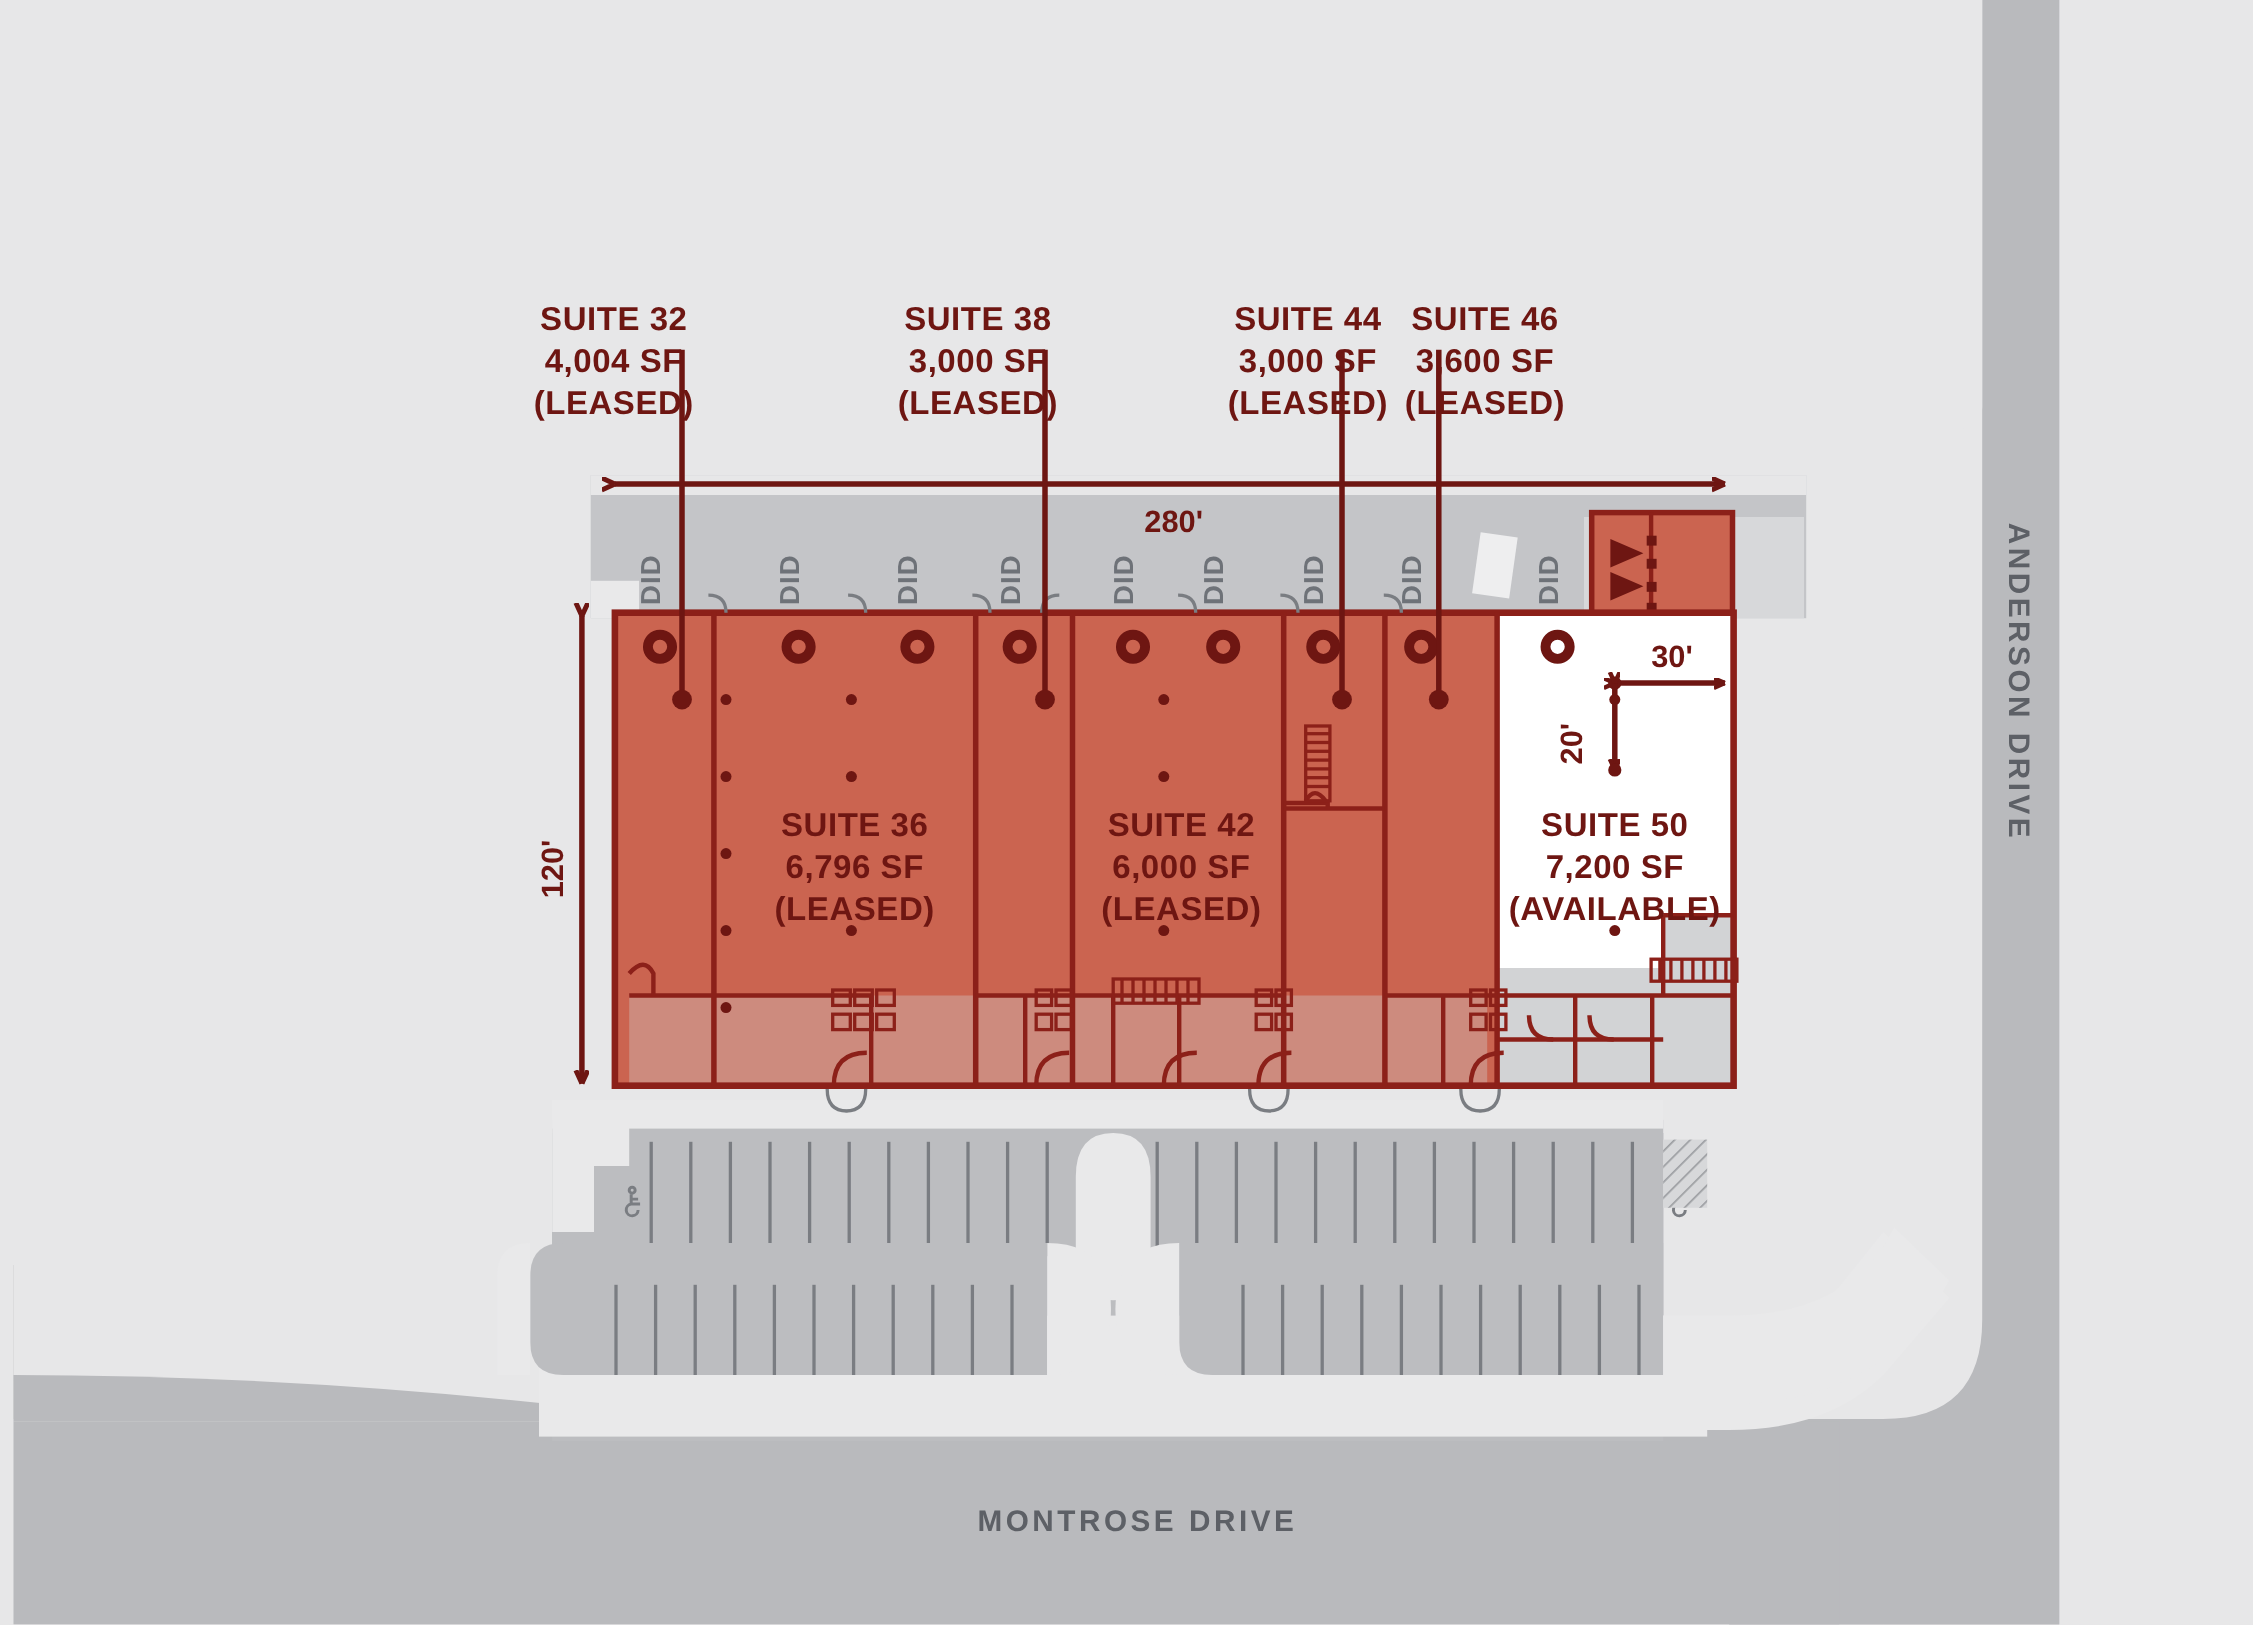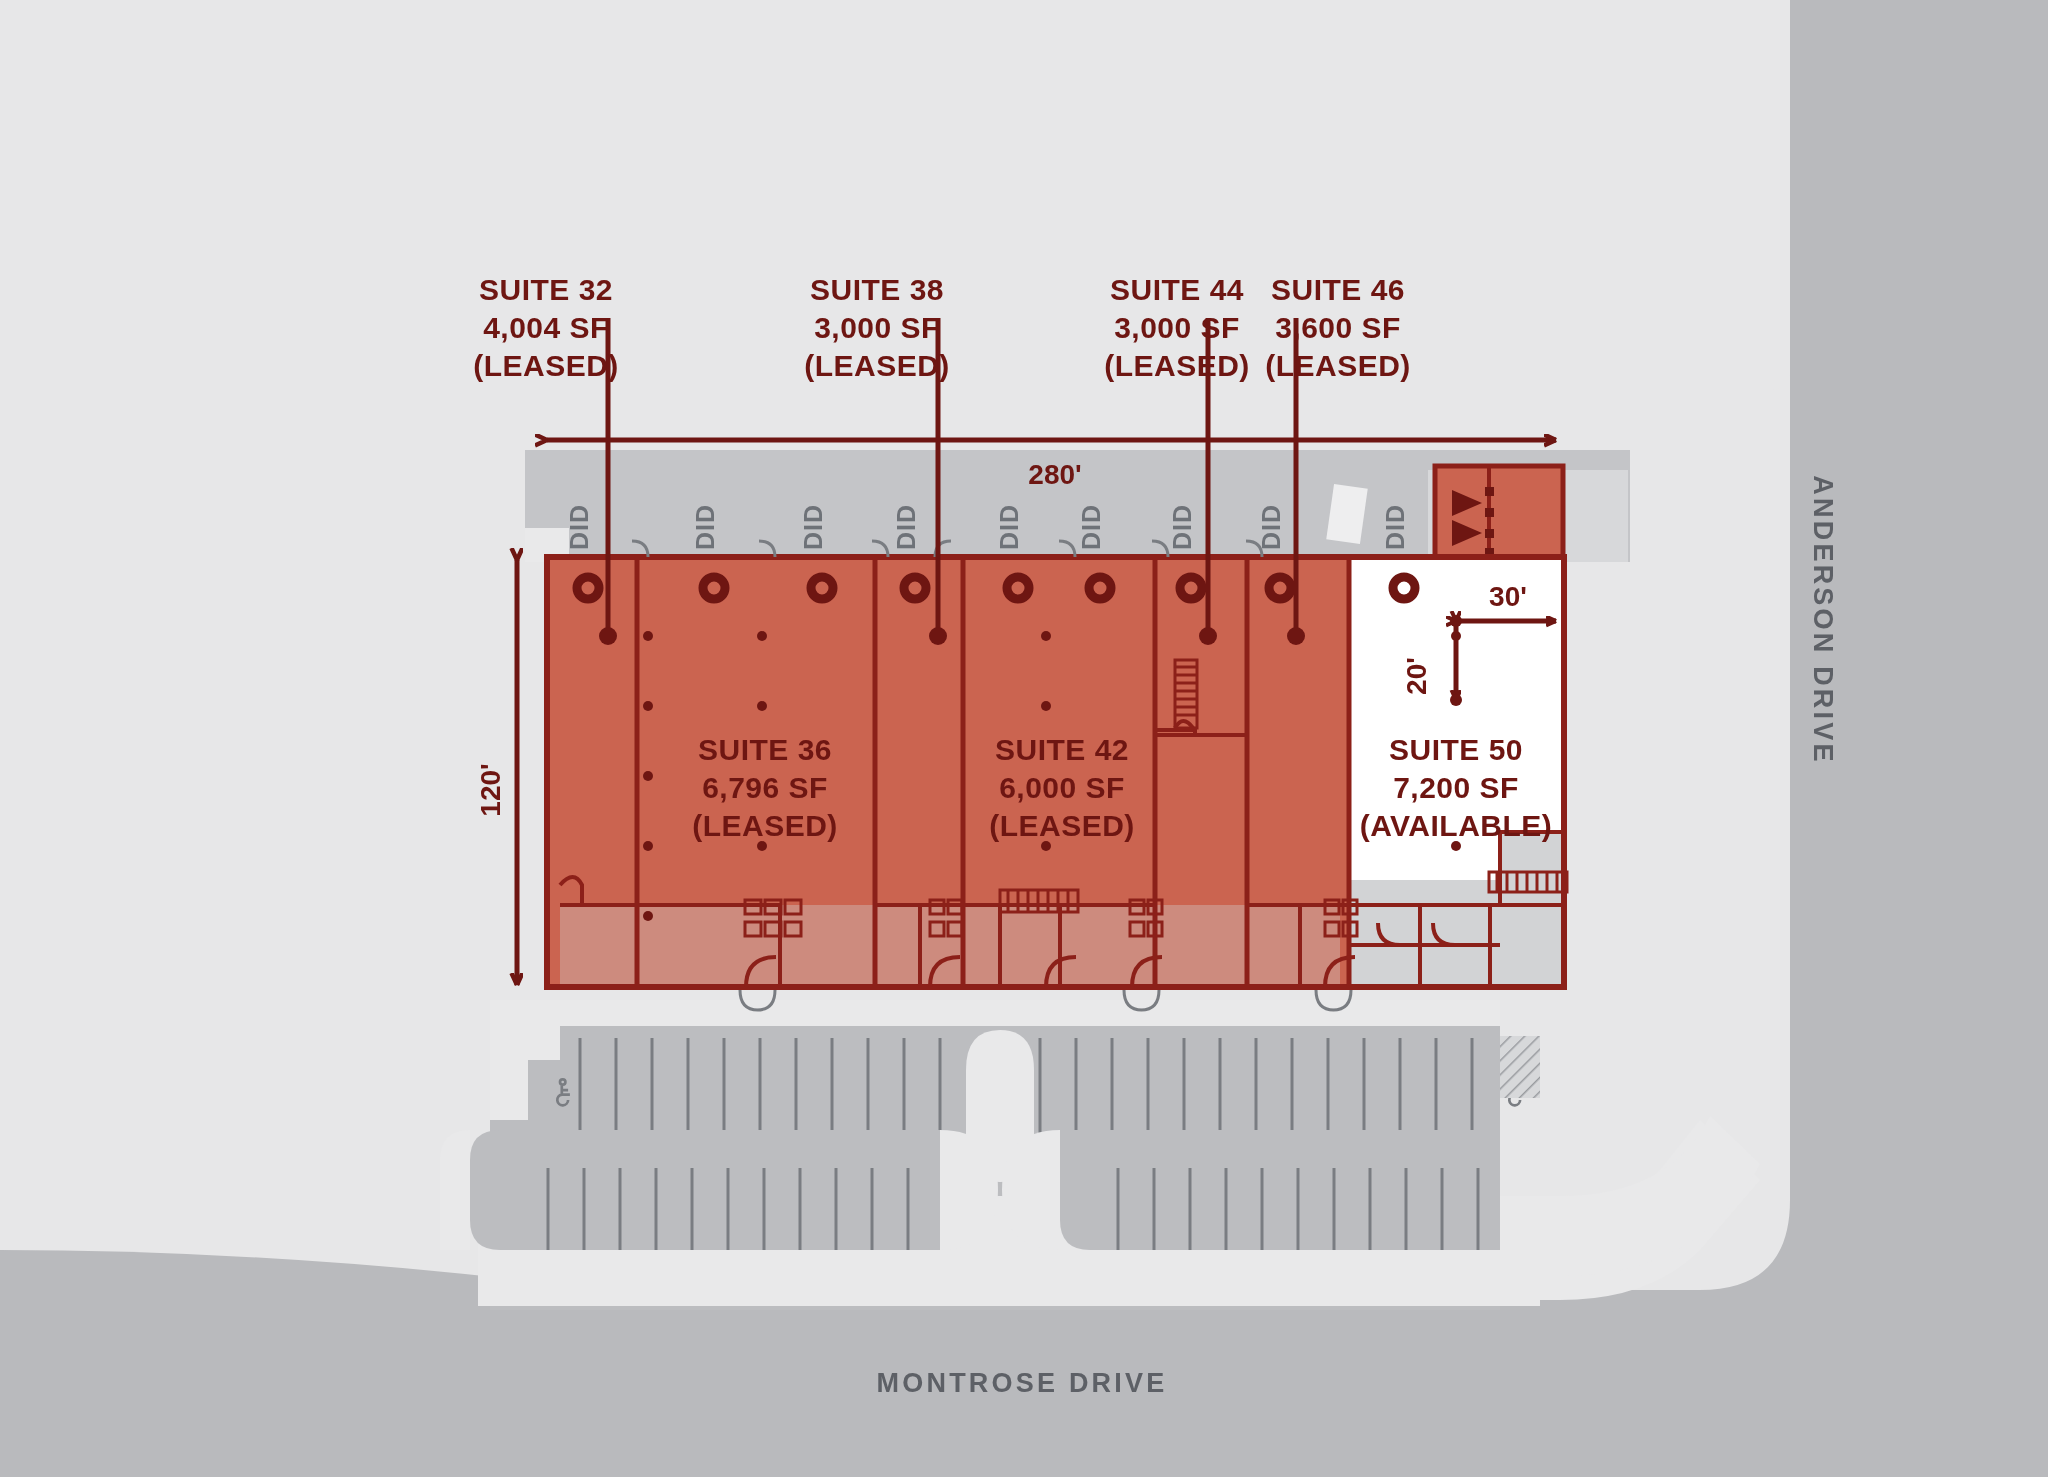--- a/index.html
+++ b/index.html
@@ -6,24 +6,25 @@
   html, body {
     margin: 0;
     padding: 0;
     background: #e7e7e8;
   }
   body {
     font-family: "Liberation Sans", sans-serif;
   }
   #stage {
     position: relative;
-    width: 2048px;
+    width: 1860px;
     height: 1477px;
     background: #e7e7e8;
     overflow: hidden;
+    margin-left: 12px;
   }
   #plan-svg {
     position: absolute;
     left: 0;
     top: 0;
     width: 2048px;
     height: 1477px;
     display: block;
   }
   .lbl {

